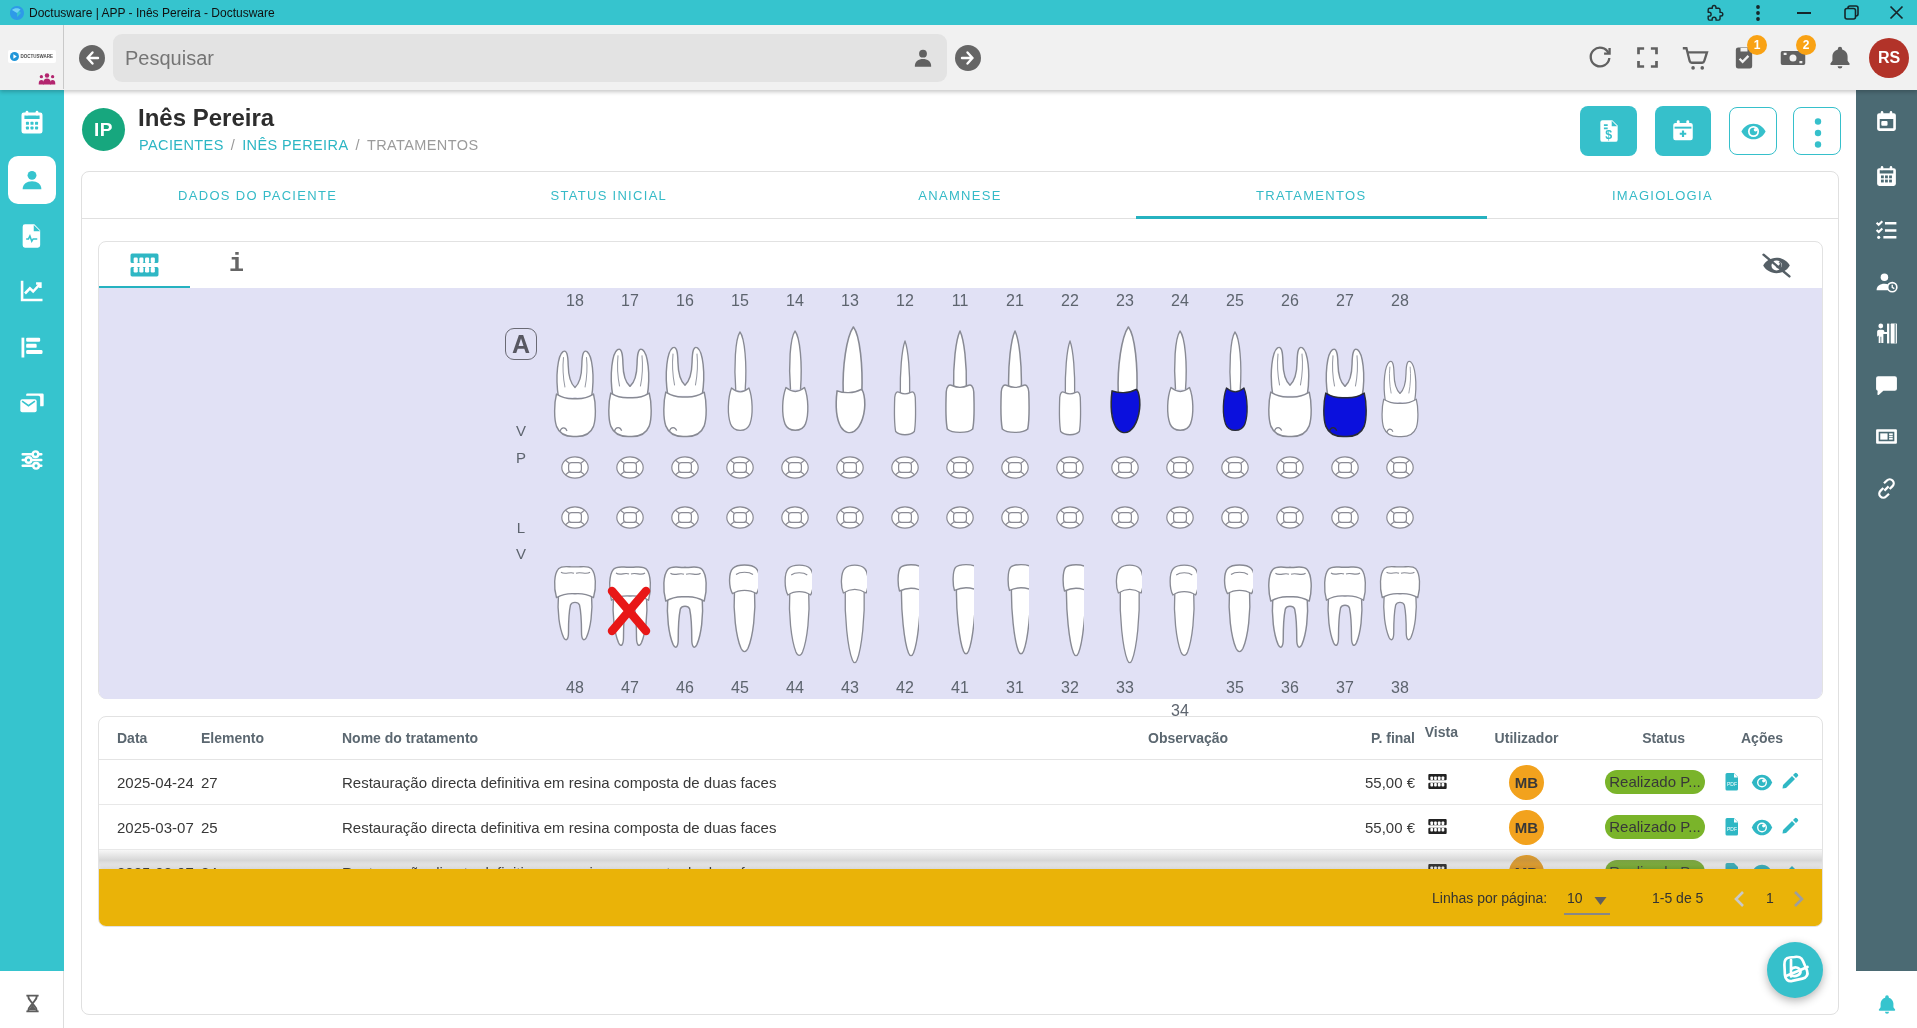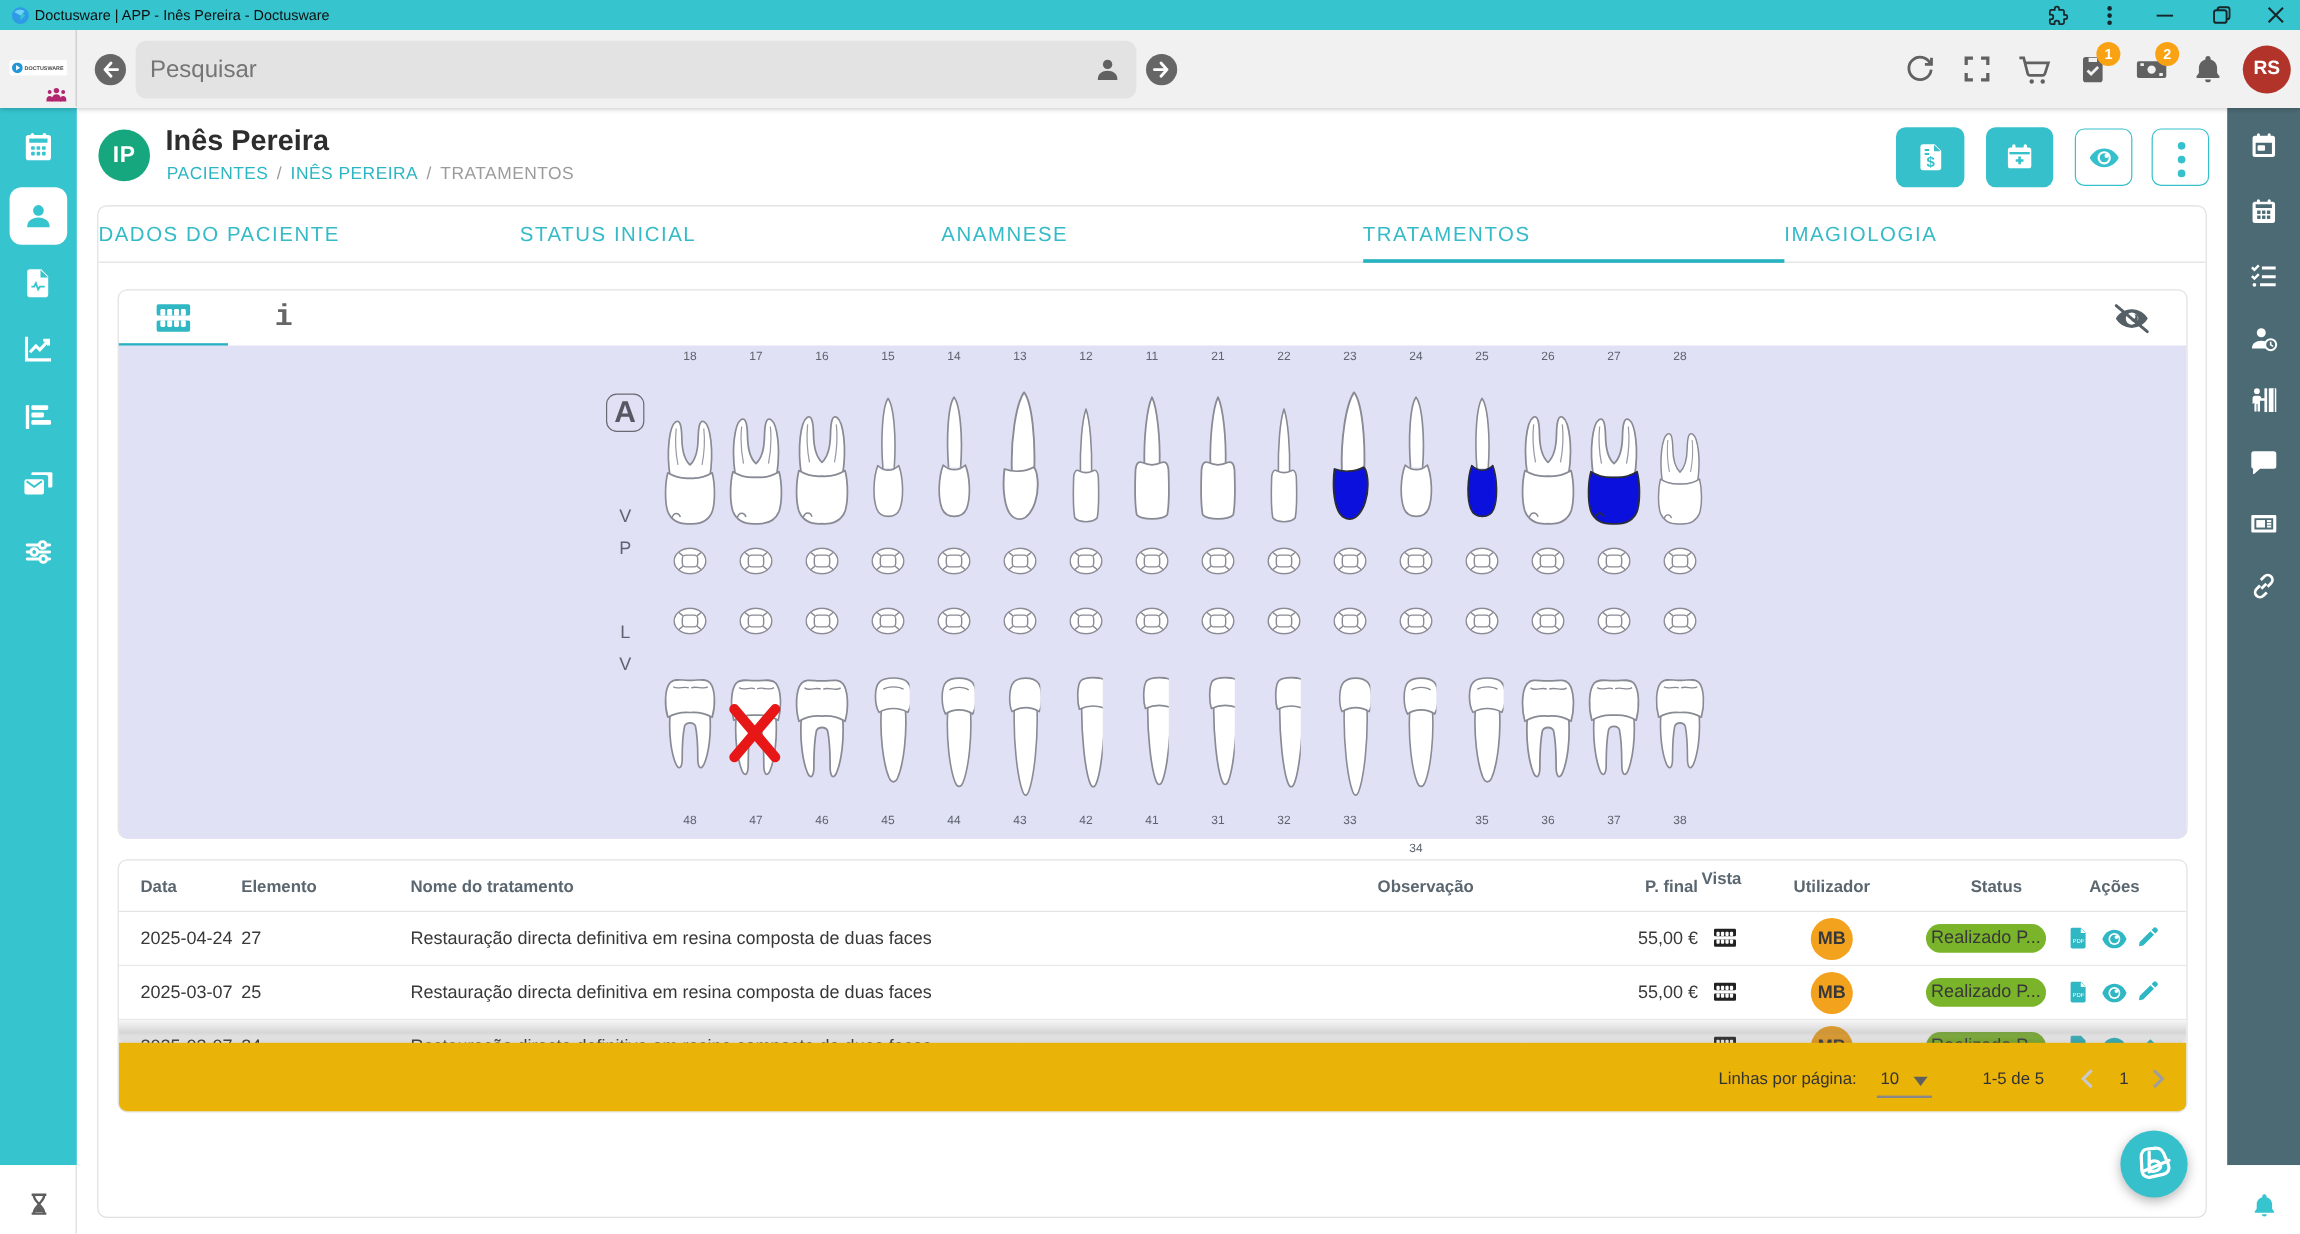--- a/index.html
+++ b/index.html
@@ -31,28 +31,28 @@
 #pname{position:absolute;left:74px;top:14px;font-size:24px;font-weight:bold;color:#2d2d2d}
 #crumbs{position:absolute;left:75px;top:47px;font-size:14.5px;letter-spacing:.4px}
 #crumbs a{color:#2cb6c4;text-decoration:none}
 #crumbs .sep{color:#999;margin:0 7px}
 #crumbs .last{color:#9b9b9b}
 .actbtn{position:absolute;top:16px;height:50px;border-radius:8px;background:#36c0cb}
 .actbtn.outline{background:#fff;border:1px solid #36c0cb;height:48px;top:17px}
 
 #card{position:absolute;left:17px;top:81px;width:1758px;height:844px;border:1px solid #e0e0e0;border-radius:8px;background:#fff}
 #tabs{position:absolute;left:0;top:0;width:100%;height:47px;border-bottom:1px solid #e0e0e0;display:flex}
-#tabs .tab{flex:1;line-height:47px;font-size:17px;letter-spacing:1.3px;color:#35bac7;position:relative}
+#tabs .tab{flex:1;text-align:center;line-height:47px;font-size:13px;letter-spacing:1.3px;color:#35bac7;position:relative}
 #tabs .tab.on::after{content:"";position:absolute;left:0;bottom:-1px;width:100%;height:3px;background:#26b2c0}
 
 #odocard{position:absolute;left:16px;top:69px;width:1725px;height:458px;border:1px solid #e2e2e2;border-radius:8px;background:#fff}
 #odostrip{position:absolute;left:0;top:0;width:100%;height:46px}
 #odostrip .ul{position:absolute;left:0;top:44px;width:91px;height:3px;background:#26b2c0}
 #chart{position:absolute;left:0;top:46px;width:1723px;height:411px;background:#e1e1f5;border-radius:0 0 8px 8px}
-.tnum{position:absolute;width:40px;text-align:center;font-size:10px;color:#5d646e}
+.tnum{position:absolute;width:40px;text-align:center;font-size:16px;color:#5d646e}
 .tooth{position:absolute}
 .tlab{position:absolute;left:414px;width:16px;text-align:center;font-size:15px;color:#5d646e}
 #abadge{position:absolute;left:406px;top:40px;width:32px;height:32px;border:1.6px solid #6a6a74;border-radius:9px;color:#585862;font-size:25px;font-weight:600;text-align:center;line-height:30px}
 
 #tblcard{position:absolute;left:16px;top:544px;width:1725px;height:211px;border:1px solid #e2e2e2;border-radius:8px;background:#fff;overflow:hidden}
 #thead{position:absolute;left:0;top:0;width:100%;height:43px;border-bottom:1px solid #e4e4e4}
 #thead div{position:absolute;top:13px;font-size:14px;font-weight:bold;color:#5b6770}
 .trow{position:absolute;left:0;width:100%;height:45px;border-bottom:1px solid #e8e8e8}
 .trow div{position:absolute;top:14px;font-size:15px;color:#383838}
 .mb{width:35px;height:35px;border-radius:50%;background:#f2a21d;color:#2b2b00;font-weight:bold;font-size:15px;text-align:center;line-height:35px}
@@ -684,21 +684,21 @@
       </div>
     </div>
 
     <div id="tblcard">
       <div id="thead">
         <div style="left:18px">Data</div>
         <div style="left:102px">Elemento</div>
         <div style="left:243px">Nome do tratamento</div>
         <div style="left:1049px;width:70px;text-align:center">Observação</div>
         <div style="left:1266px;width:50px;text-align:right">P. final</div>
-        <div style="left:1319px;width:40px;text-align:left;top:7px">Vista</div>
+        <div style="left:1319px;width:40px;text-align:right;top:7px">Vista</div>
         <div style="left:1390px;width:75px;text-align:center">Utilizador</div>
         <div style="left:1516px;width:70px;text-align:right">Status</div>
         <div style="left:1628px;width:70px;text-align:center">Ações</div>
       </div>
       <div class="trow" style="top:43px">
         <div style="left:18px">2025-04-24</div>
         <div style="left:102px">27</div>
         <div style="left:243px">Restauração directa definitiva em resina composta de duas faces</div>
         <div style="left:1246px;width:70px;text-align:right">55,00&nbsp;€</div>
         <svg class="abs" style="left:1329px;top:13px" width="19" height="17" viewBox="0 0 28 25" fill="#222">

